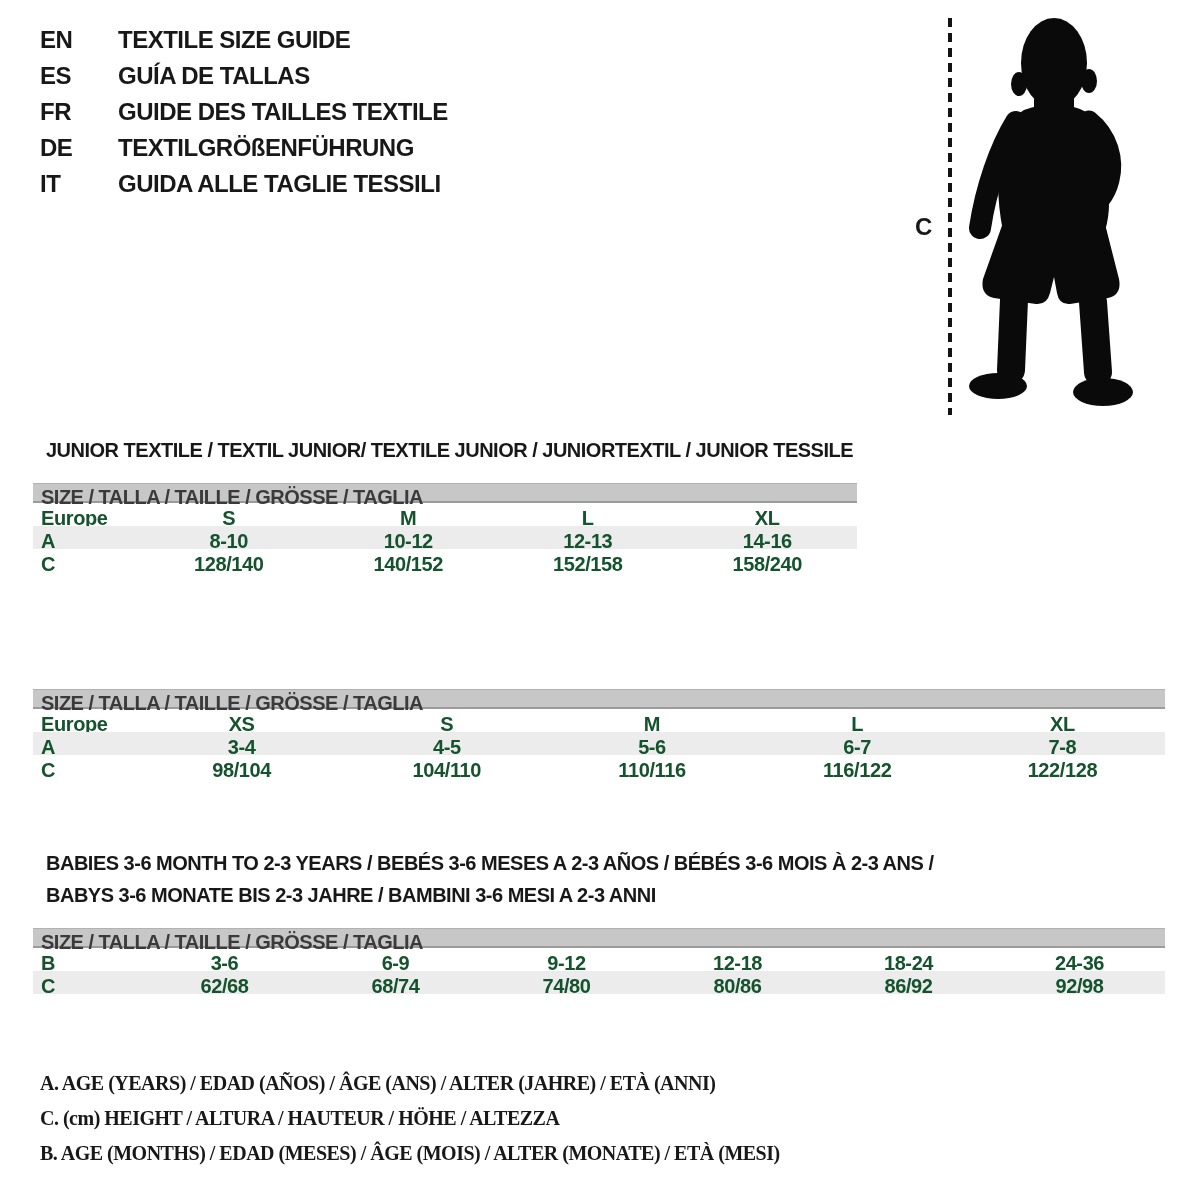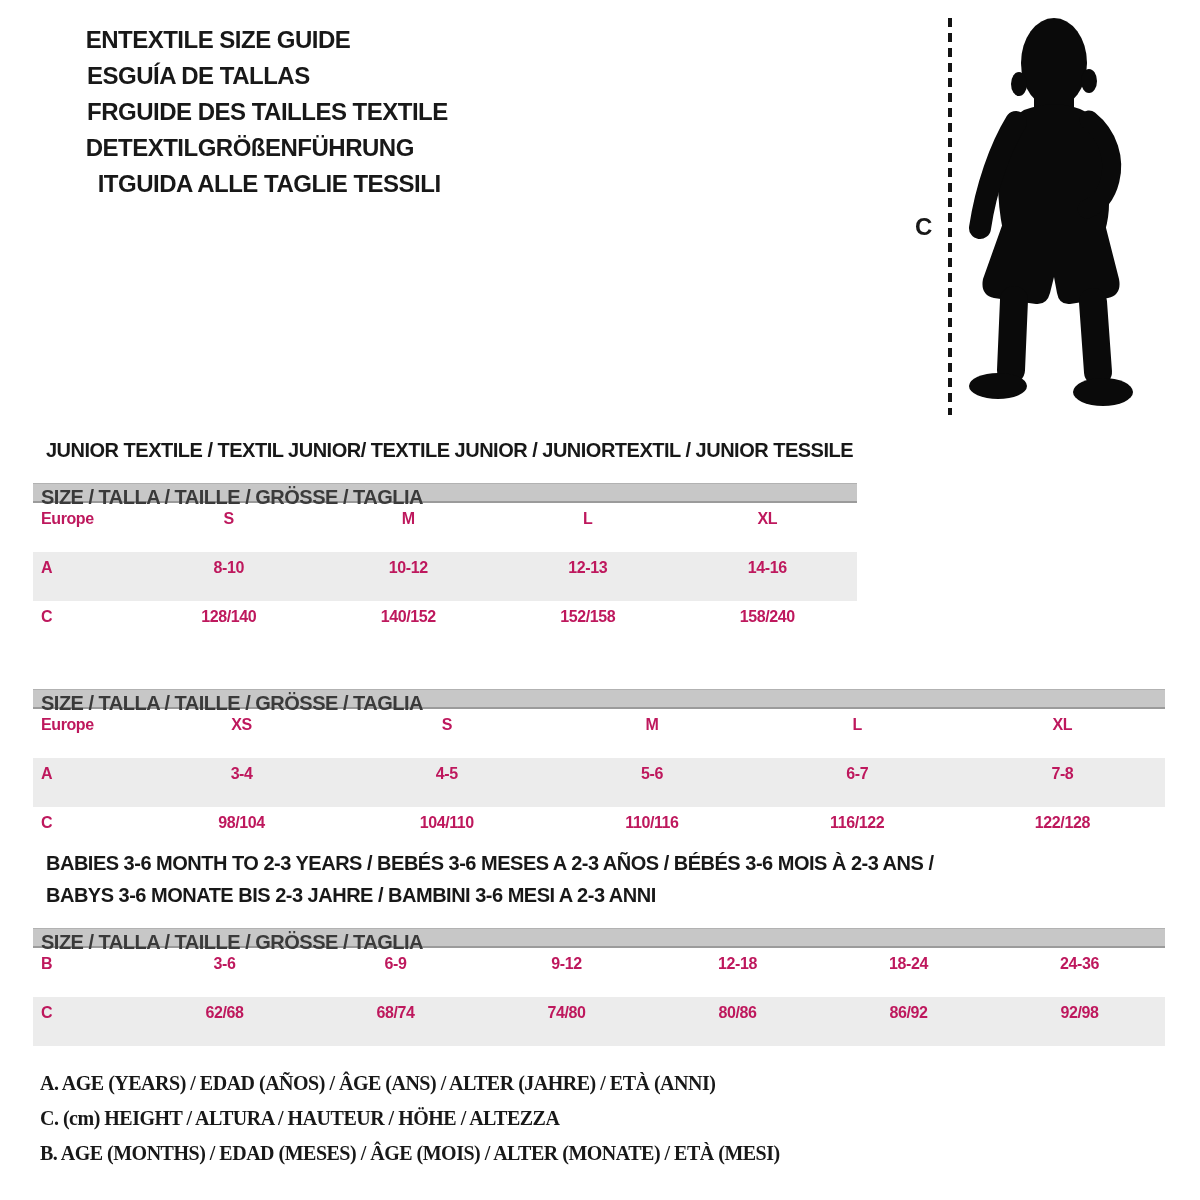--- a/index.html
+++ b/index.html
@@ -15,21 +15,20 @@
     height: 1200px;
     background: #ffffff;
     overflow: hidden;
   }
 
   
   .langs {
     position: absolute;
     left: 40px;
     top: 22px;
-    text-align: right;
   }
   .lang-row {
     display: flex;
     height: 36px;
     align-items: center;
     font-weight: bold;
     font-size: 24px;
     letter-spacing: -0.5px;
     color: #181818;
     font-stretch: condensed;
@@ -88,26 +87,26 @@
     font-weight: bold;
     font-size: 20px;
     letter-spacing: -0.5px;
     color: #3a3a3a;
     padding-left: 8px;
     white-space: nowrap;
     font-stretch: condensed;
   }
   .t-row {
     display: grid;
-    height: 49px;
+    height: 23px;
     line-height: 31px;
     font-weight: bold;
-    font-size: 16px;
+    font-size: 20px;
     letter-spacing: -0.4px;
-    color: #be185d;
+    color: #14532d;
     font-stretch: condensed;
   }
   .t-row.shaded { background: #ececec; }
   .t-row .cell { text-align: center; overflow: hidden; }
   .t-row .cell.label { text-align: left; padding-left: 8px; }
   .cols4 { grid-template-columns: 106px repeat(4, 1fr); }
   .cols5 { grid-template-columns: 106px repeat(5, 1fr); }
   .cols6 { grid-template-columns: 106px repeat(6, 1fr); }
   .w-junior { width: 824px; }
   .w-full { width: 1132px; }

